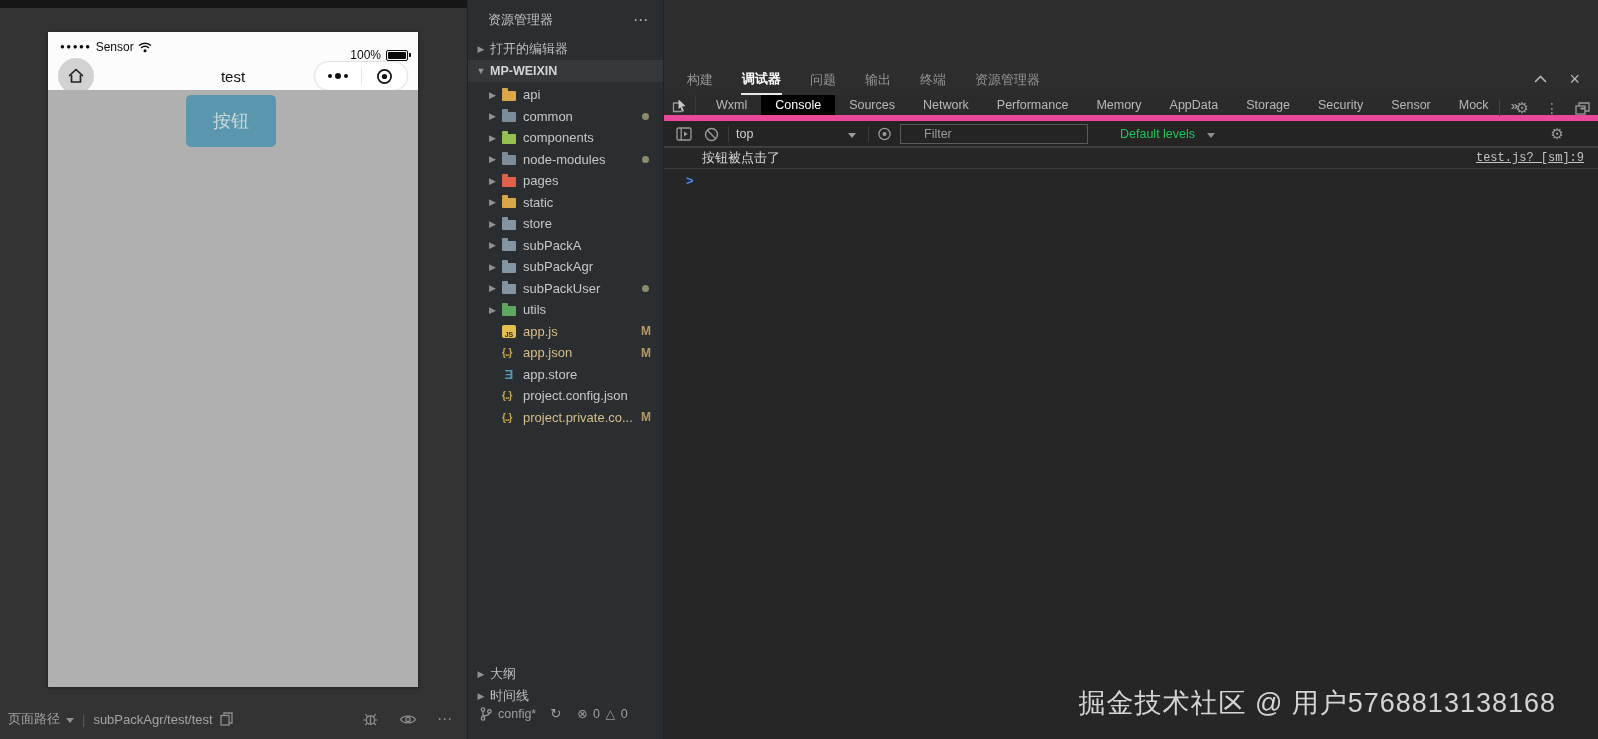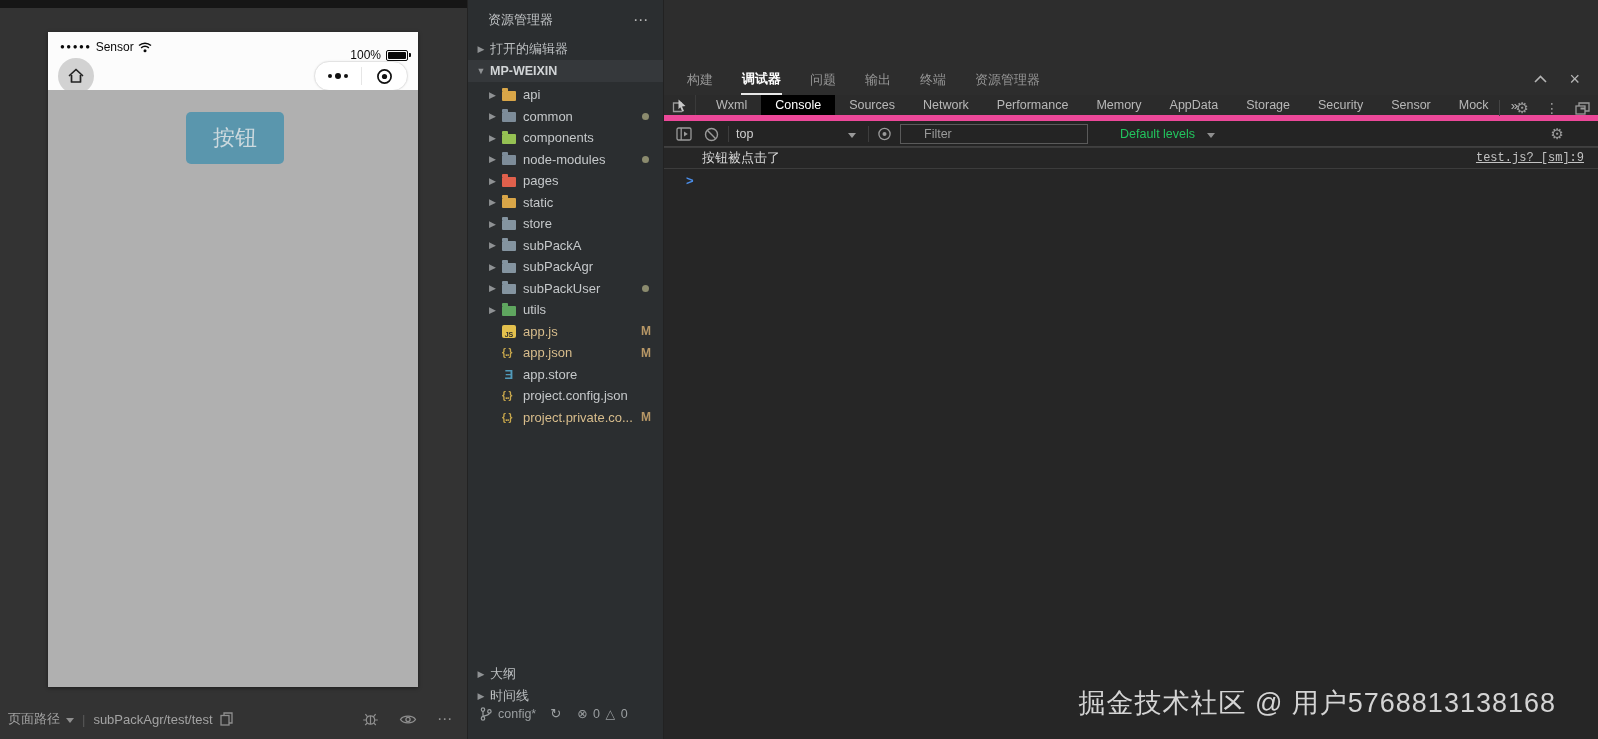--- a/index.html
+++ b/index.html
@@ -22,21 +22,21 @@
   .battery::after { content:""; position:absolute; right:-4px; top:2.5px; width:2.5px; height:4px; background:#0a0a0a; border-radius:0 1px 1px 0; }
   .home-btn { position:absolute; left:10px; top:26px; width:36px; height:36px; border-radius:50%; background:#d2d2d2; display:flex; align-items:center; justify-content:center; }
   .nav-title { position:absolute; left:0; right:0; top:36px; text-align:center; font-size:15px; color:#111; }
   .capsule { position:absolute; right:10px; top:29px; width:94px; height:30px; background:#fff; border:1px solid #e3e3e3; border-radius:15px; display:flex; align-items:center; box-shadow:0 0 2px rgba(0,0,0,.08); }
   .capsule-dots { flex:1; display:flex; align-items:center; justify-content:center; gap:3px; }
   .capsule-dots i { background:#111; border-radius:50%; display:block; }
   .capsule-dots i:nth-child(1){width:4px;height:4px;} .capsule-dots i:nth-child(2){width:6px;height:6px;} .capsule-dots i:nth-child(3){width:4px;height:4px;}
   .capsule-div { width:1px; height:18px; background:#e6e6e6; }
   .capsule-target { flex:1; display:flex; align-items:center; justify-content:center; }
   .phone-content { position:relative; height:597px; background:#b0b0b0; }
-  .mini-button { position:absolute; left:138px; top:22px; width:98px; height:52px; background:#5a96ad; border-radius:5px; display:flex; align-items:center; justify-content:center; font-size:22px; color:#ccd9de; }
+  .mini-button { position:absolute; left:138px; top:5px; width:90px; height:52px; background:#5a96ad; border-radius:5px; display:flex; align-items:center; justify-content:center; font-size:18px; color:#ccd9de; }
   .sim-footer { position:absolute; left:0; bottom:0; width:100%; height:34px; display:flex; align-items:center; padding:0 14px 6px 8px; color:#a3a3a3; font-size:13px; }
   .sim-footer .sep { color:#5a5a5a; margin:0 8px; }
   .dd-arrow { display:inline-block; width:0; height:0; border-left:4px solid transparent; border-right:4px solid transparent; border-top:5px solid #8f8f8f; margin-left:6px; position:relative; top:1px; }
   .sim-footer-icons { margin-left:auto; display:flex; align-items:center; gap:20px; color:#8f8f8f; }
   .sim-footer-icons .more { font-size:15px; letter-spacing:1px; }
 
   
   .explorer { position:absolute; left:467px; top:0; width:197px; height:739px; background:#2b2e30; border-left:1px solid #222; border-right:1px solid #222; color:#c5c8ca; }
   .exp-header { position:absolute; left:0; top:8px; width:100%; height:24px; display:flex; align-items:center; padding:0 14px 0 20px; font-size:13px; color:#c0c3c5; }
   .exp-header .more { margin-left:auto; font-size:15px; color:#b5b5b5; letter-spacing:1px; }
@@ -124,20 +124,21 @@
             <span>100%</span>
             <span class="battery"></span>
           </span>
         </div>
         <div class="home-btn">
           <svg width="18" height="18" viewBox="0 0 18 18">
             <path d="M2.5 8.5 L9 2.5 L15.5 8.5" fill="none" stroke="#222" stroke-width="1.7" stroke-linecap="round" stroke-linejoin="round"></path>
             <path d="M4.5 8 L4.5 15 L13.5 15 L13.5 8" fill="none" stroke="#222" stroke-width="1.7" stroke-linejoin="round"></path>
           </svg>
         </div>
+        <div class="nav-title">test</div>
         <div class="capsule">
           <span class="capsule-dots">
               <i></i>
               <i></i>
               <i></i>
             </span>
           <span class="capsule-div"></span>
           <span class="capsule-target">
             <svg width="17" height="17" viewBox="0 0 17 17">
               <circle cx="8.5" cy="8.5" r="6.6" fill="none" stroke="#111" stroke-width="1.7"></circle>

